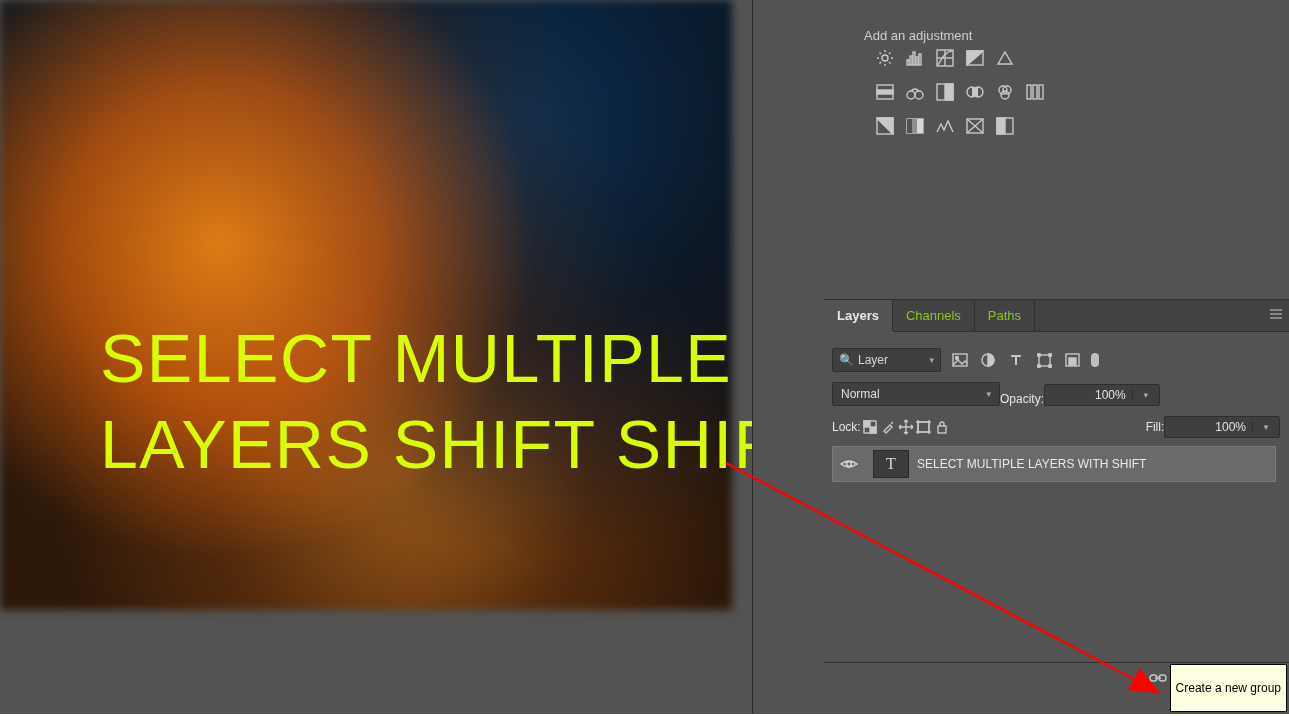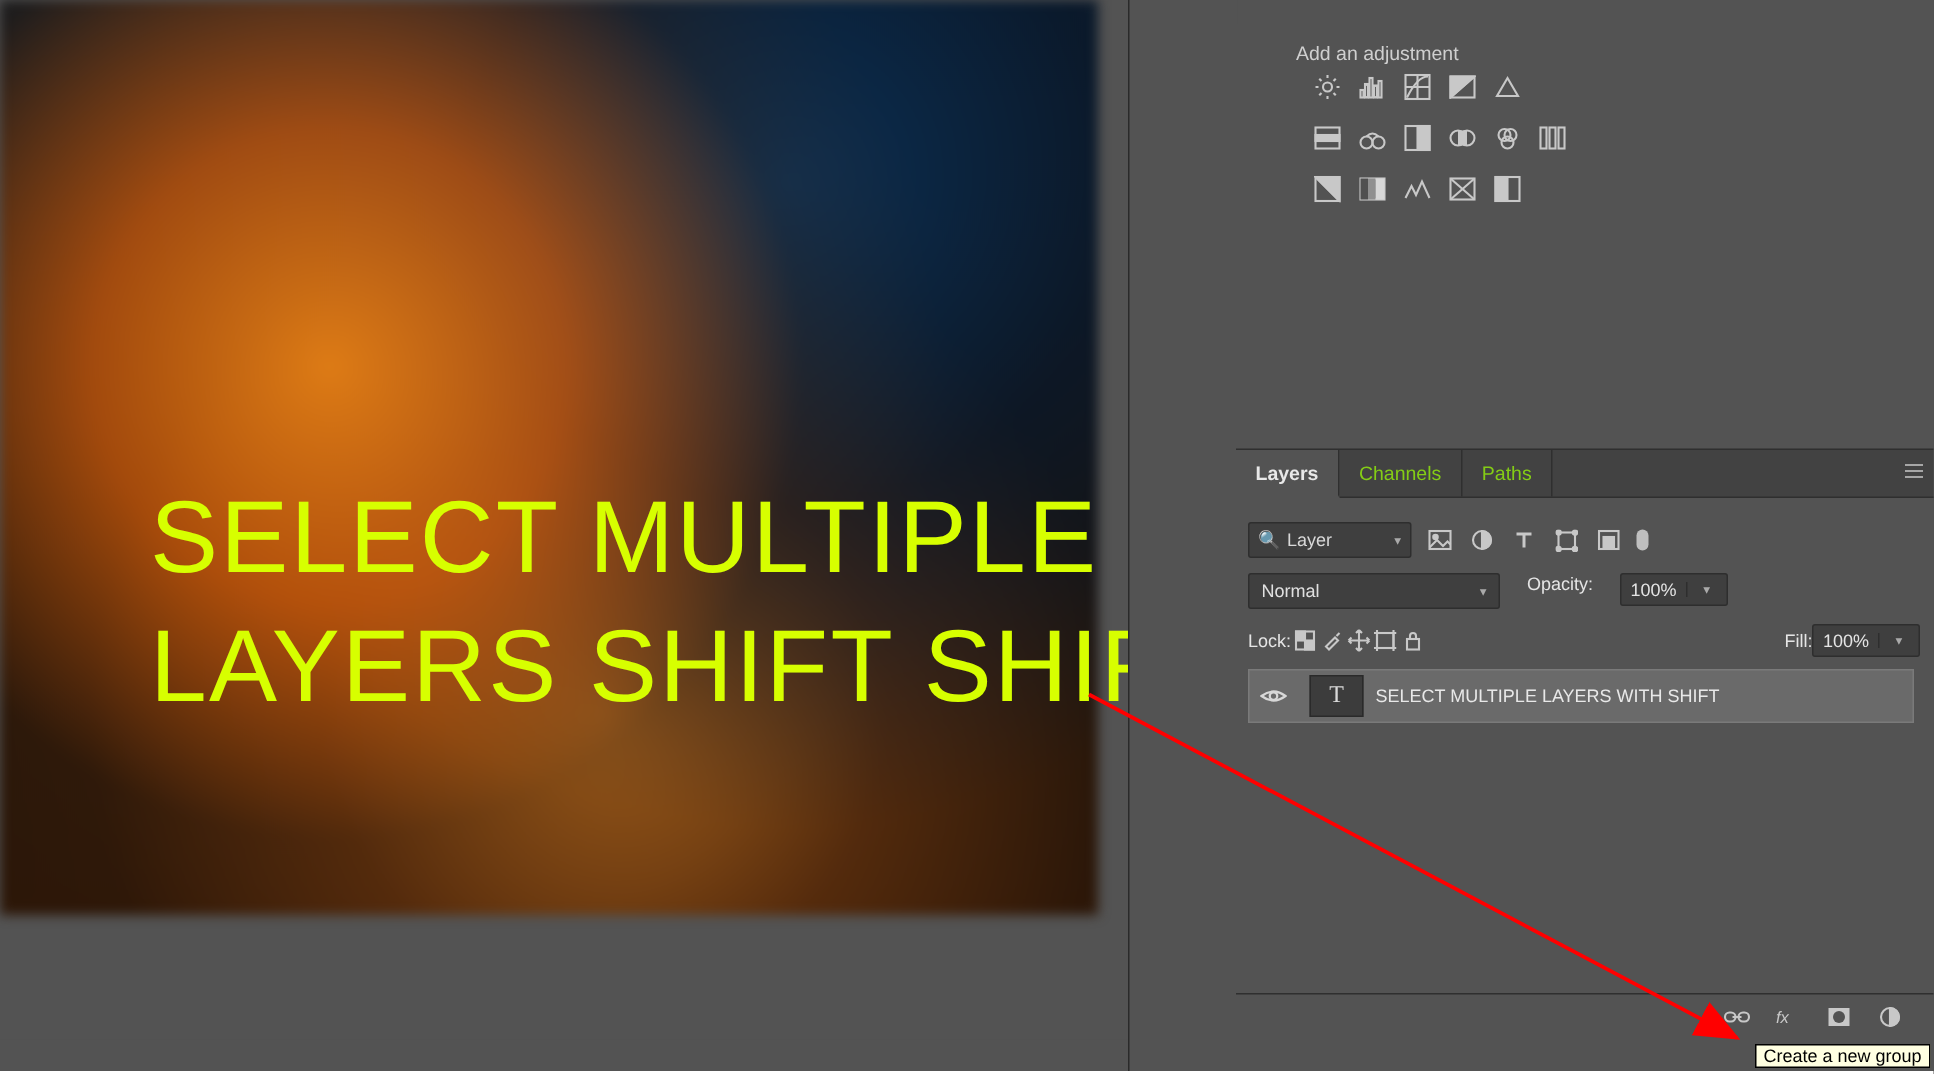--- a/index.html
+++ b/index.html
@@ -189,22 +189,22 @@
     border-radius: 4px;
     background: #bfbfbf;
   }
 
   
   #blend-row {
     position: absolute;
     left: 8px;
     top: 82px;
     display: flex;
-    align-items: flex-start;
-    gap: 18px;
+    align-items: flex-end;
+    gap: 0;
     width: 448px;
   }
   #blend-dd {
     width: 150px;
     height: 22px;
     background: #3f3f3f;
     border: 1px solid #2e2e2e;
     border-radius: 2px;
     display: flex;
     align-items: center;
@@ -214,20 +214,21 @@
   }
   #blend-dd .chev { margin-left: auto; font-size: 9px; color: #aaa; }
   .prop-label { font-size: 12px; color: #e5e5e5; }
   .pct-box {
     display: flex;
     align-items: center;
     background: #3f3f3f;
     border: 1px solid #2e2e2e;
     height: 20px;
     border-radius: 2px;
+    padding-left: 44px;
   }
   .pct-box span { padding: 0 6px; font-size: 12px; color: #e4e4e4; }
   .pct-box .chev {
     width: 14px;
     border-left: 1px solid #2e2e2e;
     text-align: center;
     font-size: 9px;
     color: #aaa;
   }
 
@@ -334,21 +335,21 @@
   }
 
   
   #tooltip {
     position: absolute;
     right: 2px;
     bottom: 4px;
     background: #ffffe1;
     color: #000;
     border: 1px solid #000;
-    padding: 0 5px;
+    padding: 16px 5px;
     font-size: 12px;
     z-index: 50;
   }
 
   
   #bottom-strip {
     position: absolute;
     left: 0;
     bottom: 0;
     width: 1289px;

